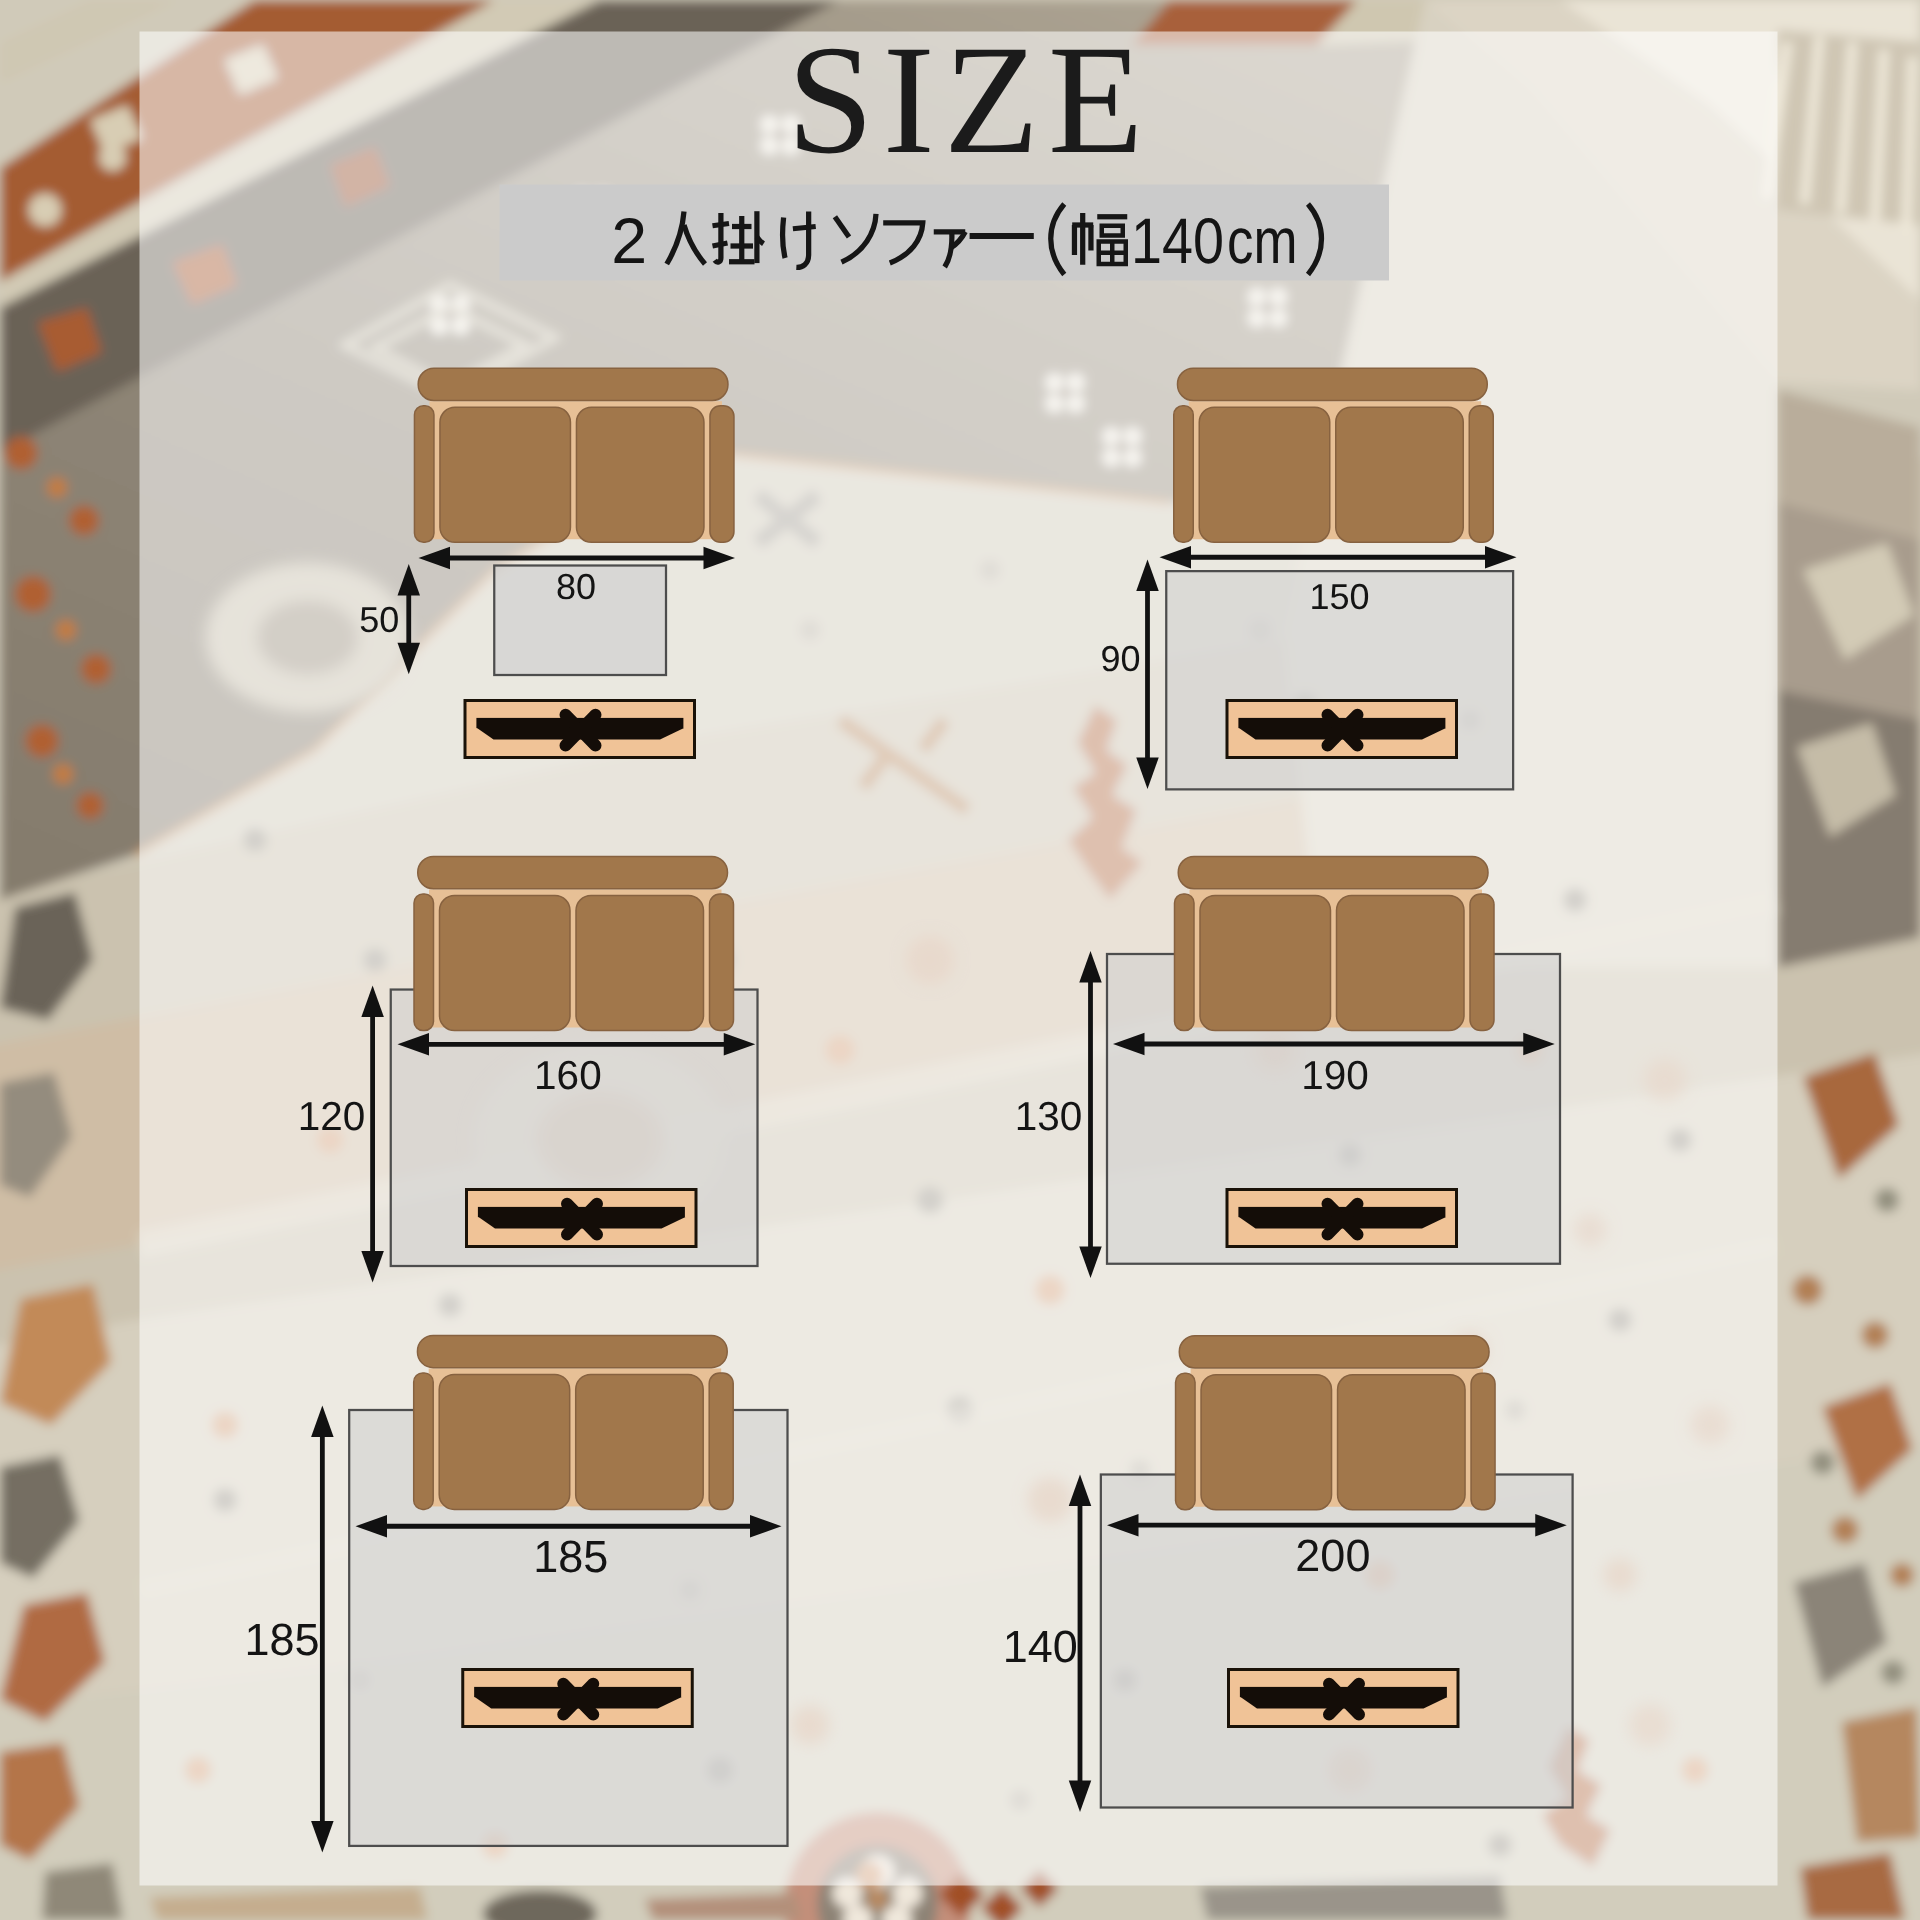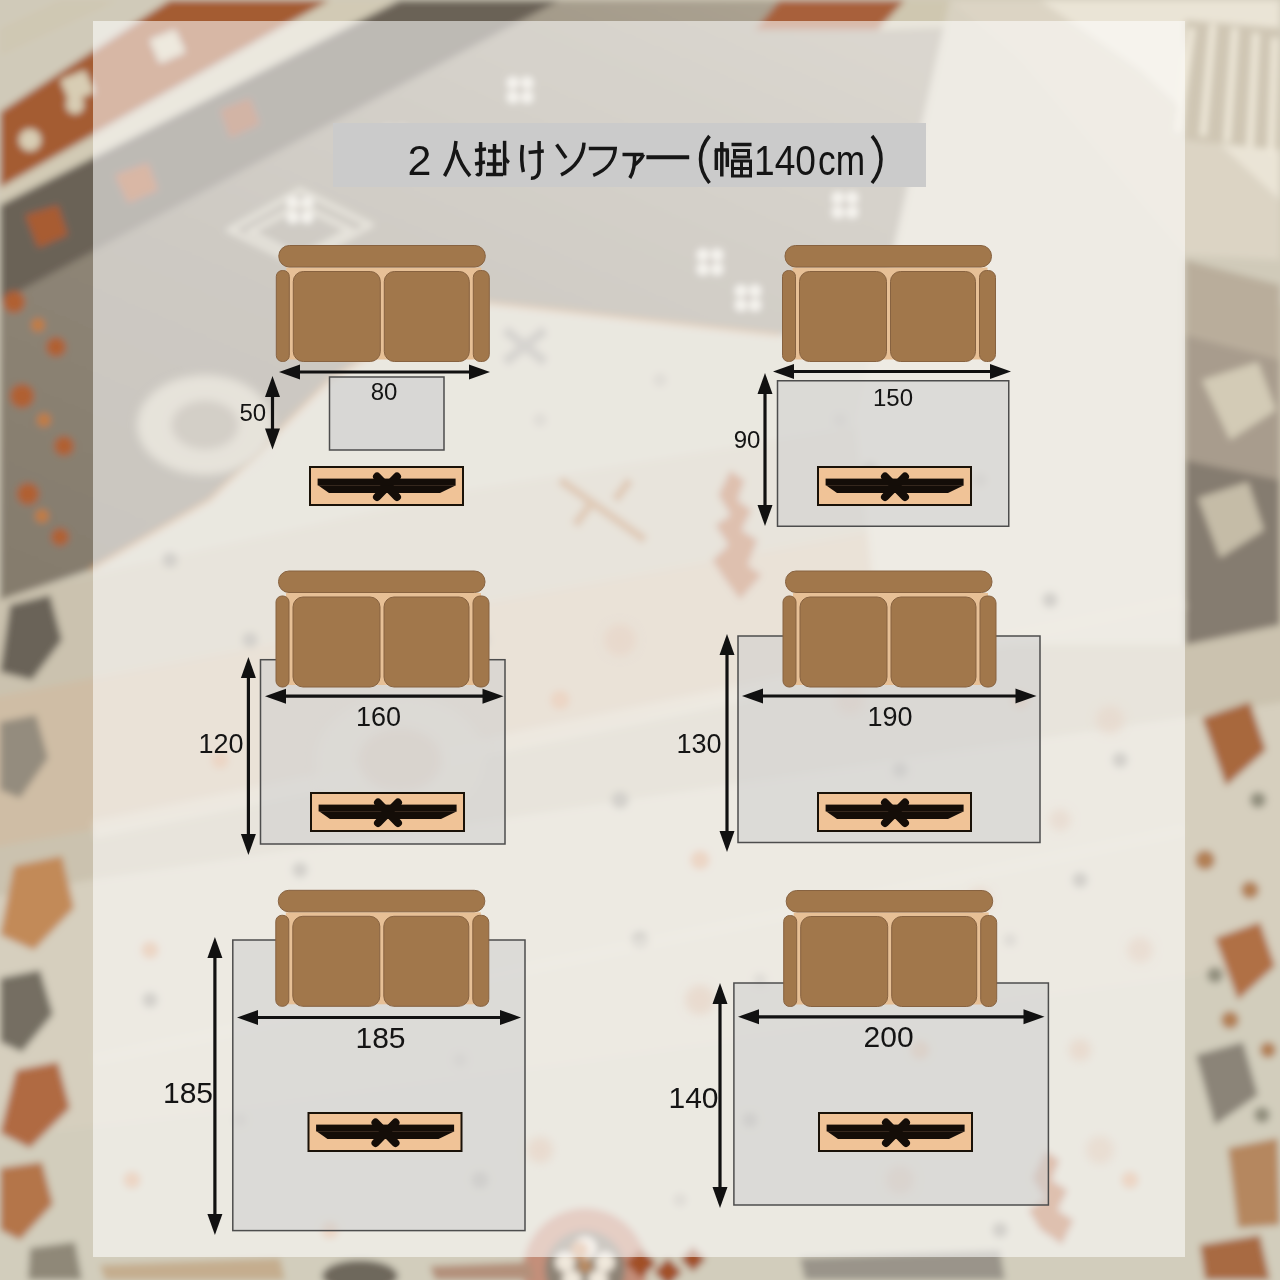--- a/index.html
+++ b/index.html
@@ -284,20 +284,21 @@
       <circle cx="1110" cy="720" r="14"></circle>
           <circle cx="1140" cy="950" r="13"></circle>
       <circle cx="1100" cy="1150" r="14"></circle>
           <circle cx="1060" cy="820" r="11"></circle>
     </g>
     </g>
   </svg>
 
   <div id="wash"></div>
 
+  <div id="title">SIZE</div>
 
   <div id="graybar"></div>
 
   <svg id="content" width="1280" height="1280" viewBox="0 0 1280 1280" font-family="Liberation Sans, sans-serif">
     <defs>
       <g id="sofa">
         <rect x="10" y="22" width="195" height="92" fill="#e7c096"></rect>
         <rect x="2.5" y="0" width="206.5" height="21.5" rx="10.5" fill="#a1774b" stroke="#876240" stroke-width="1"></rect>
         <rect x="0" y="25" width="13" height="91" rx="6" fill="#a1774b" stroke="#876240" stroke-width="1"></rect>
         <rect x="17" y="26" width="87" height="90" rx="10" fill="#a1774b" stroke="#876240" stroke-width="1"></rect>

